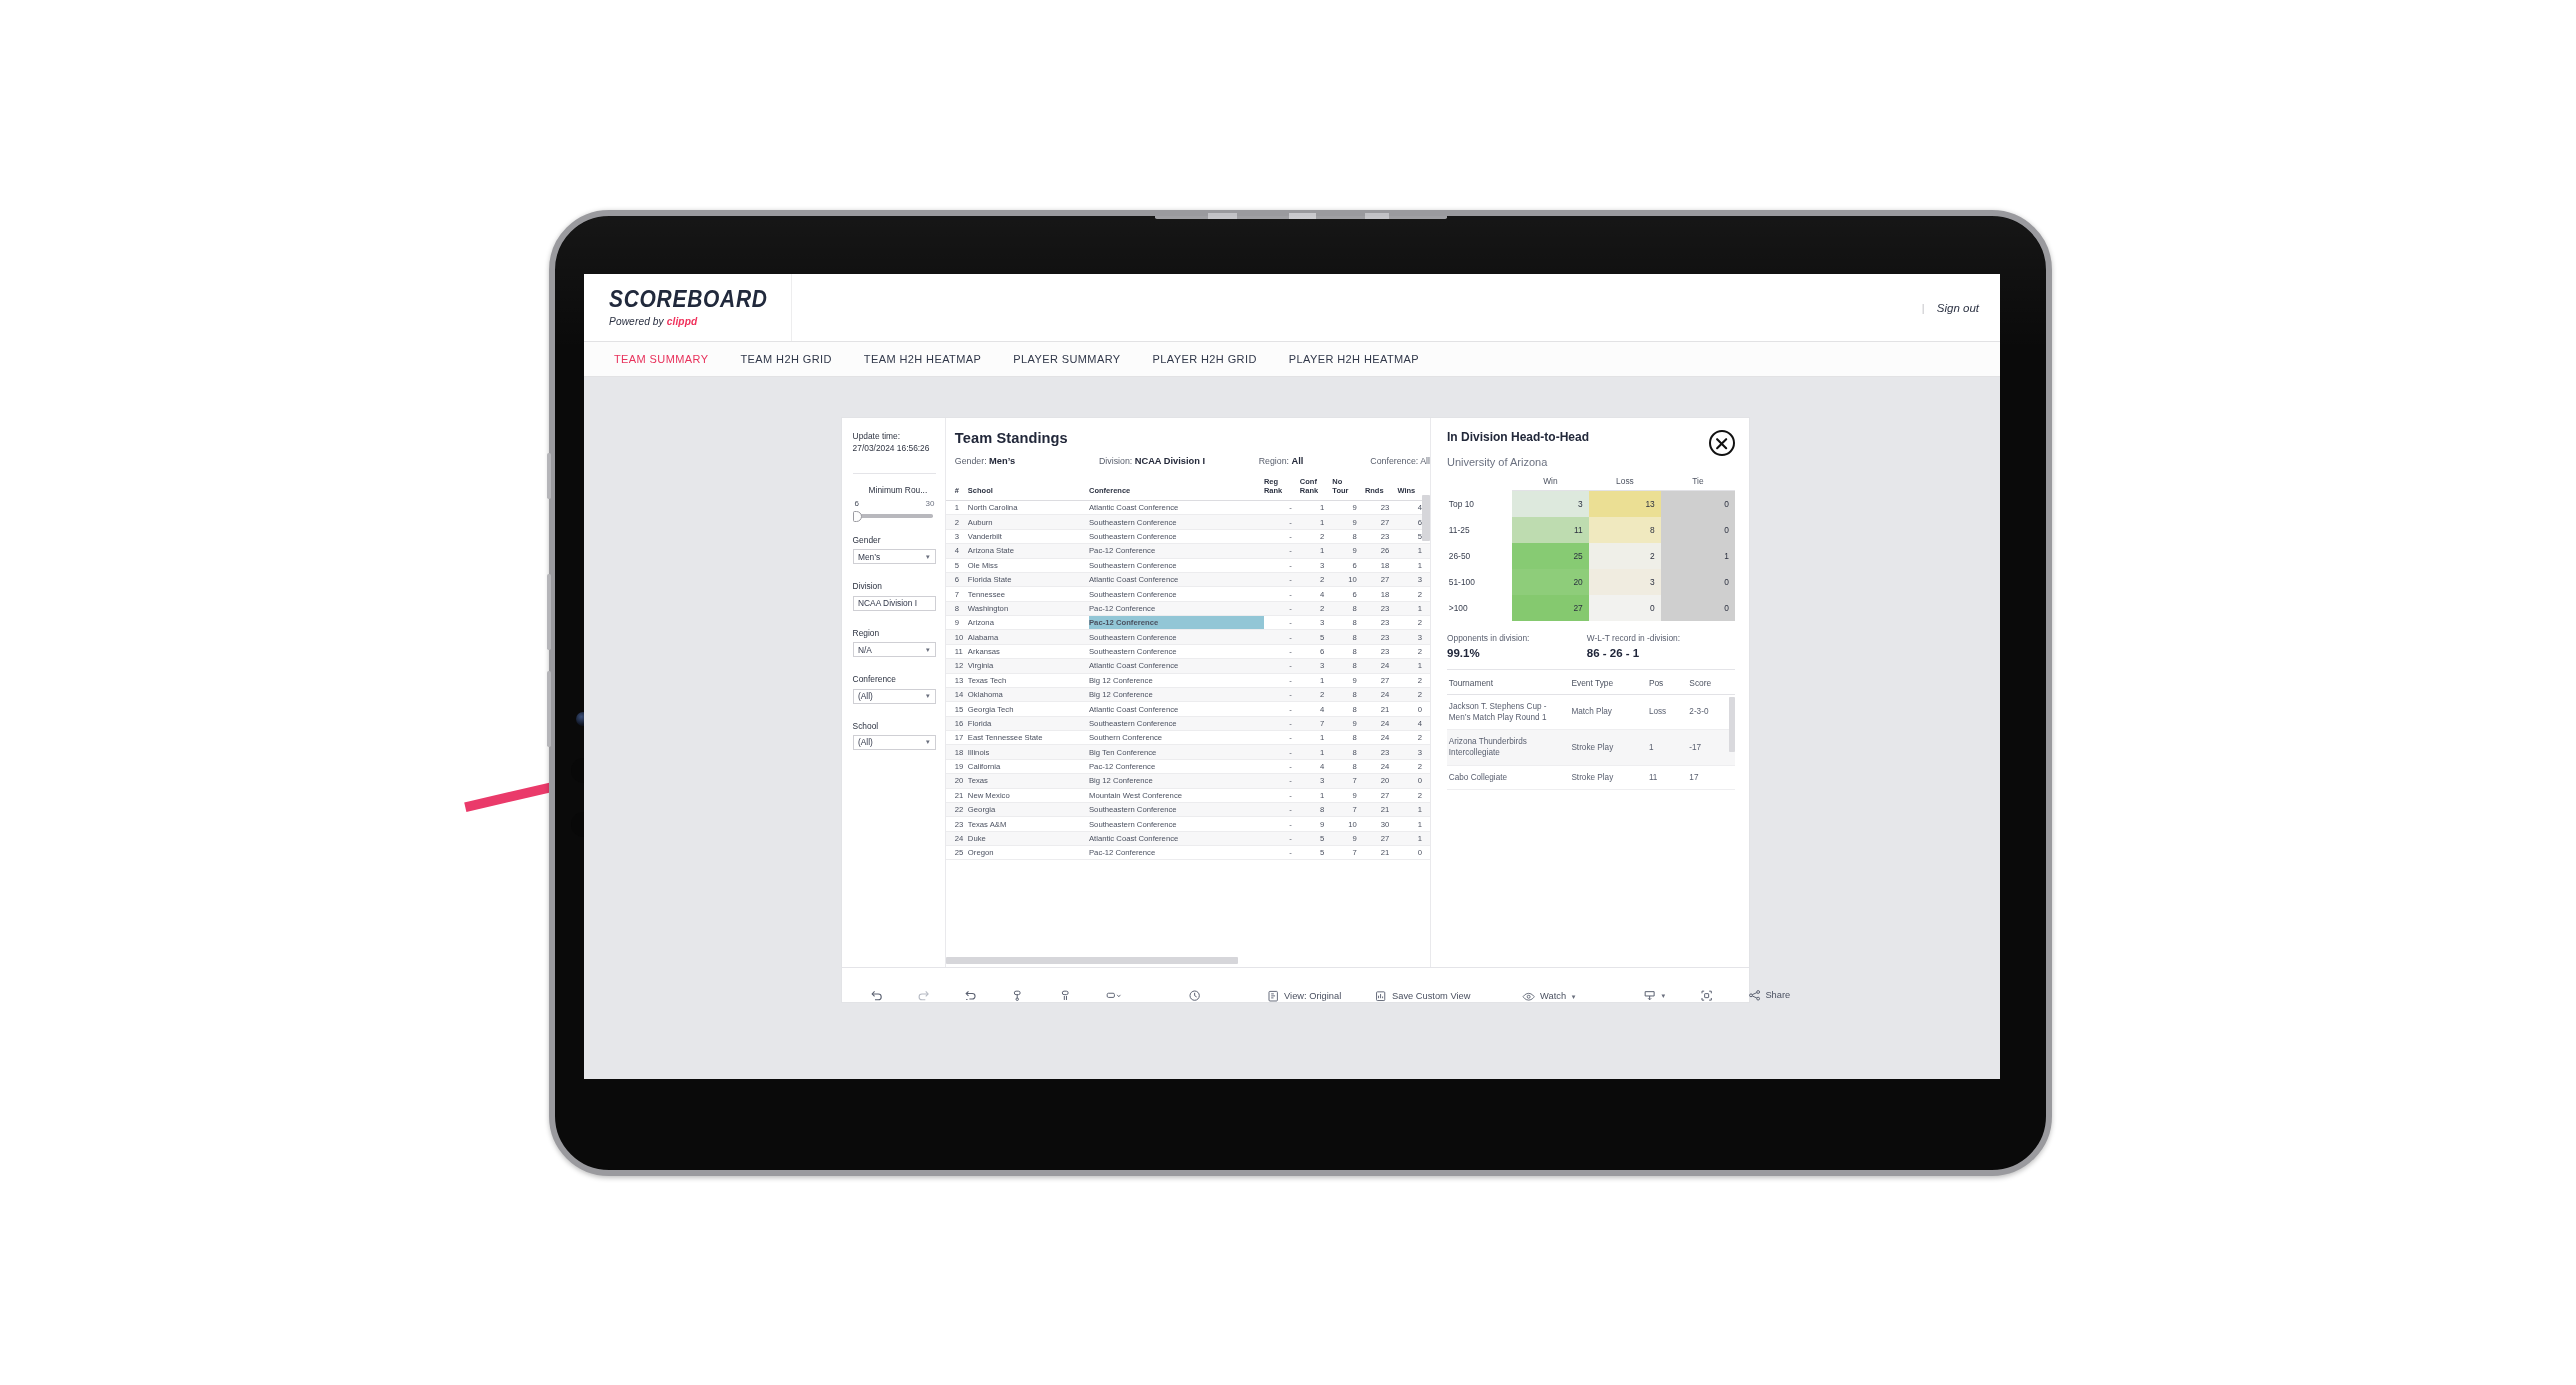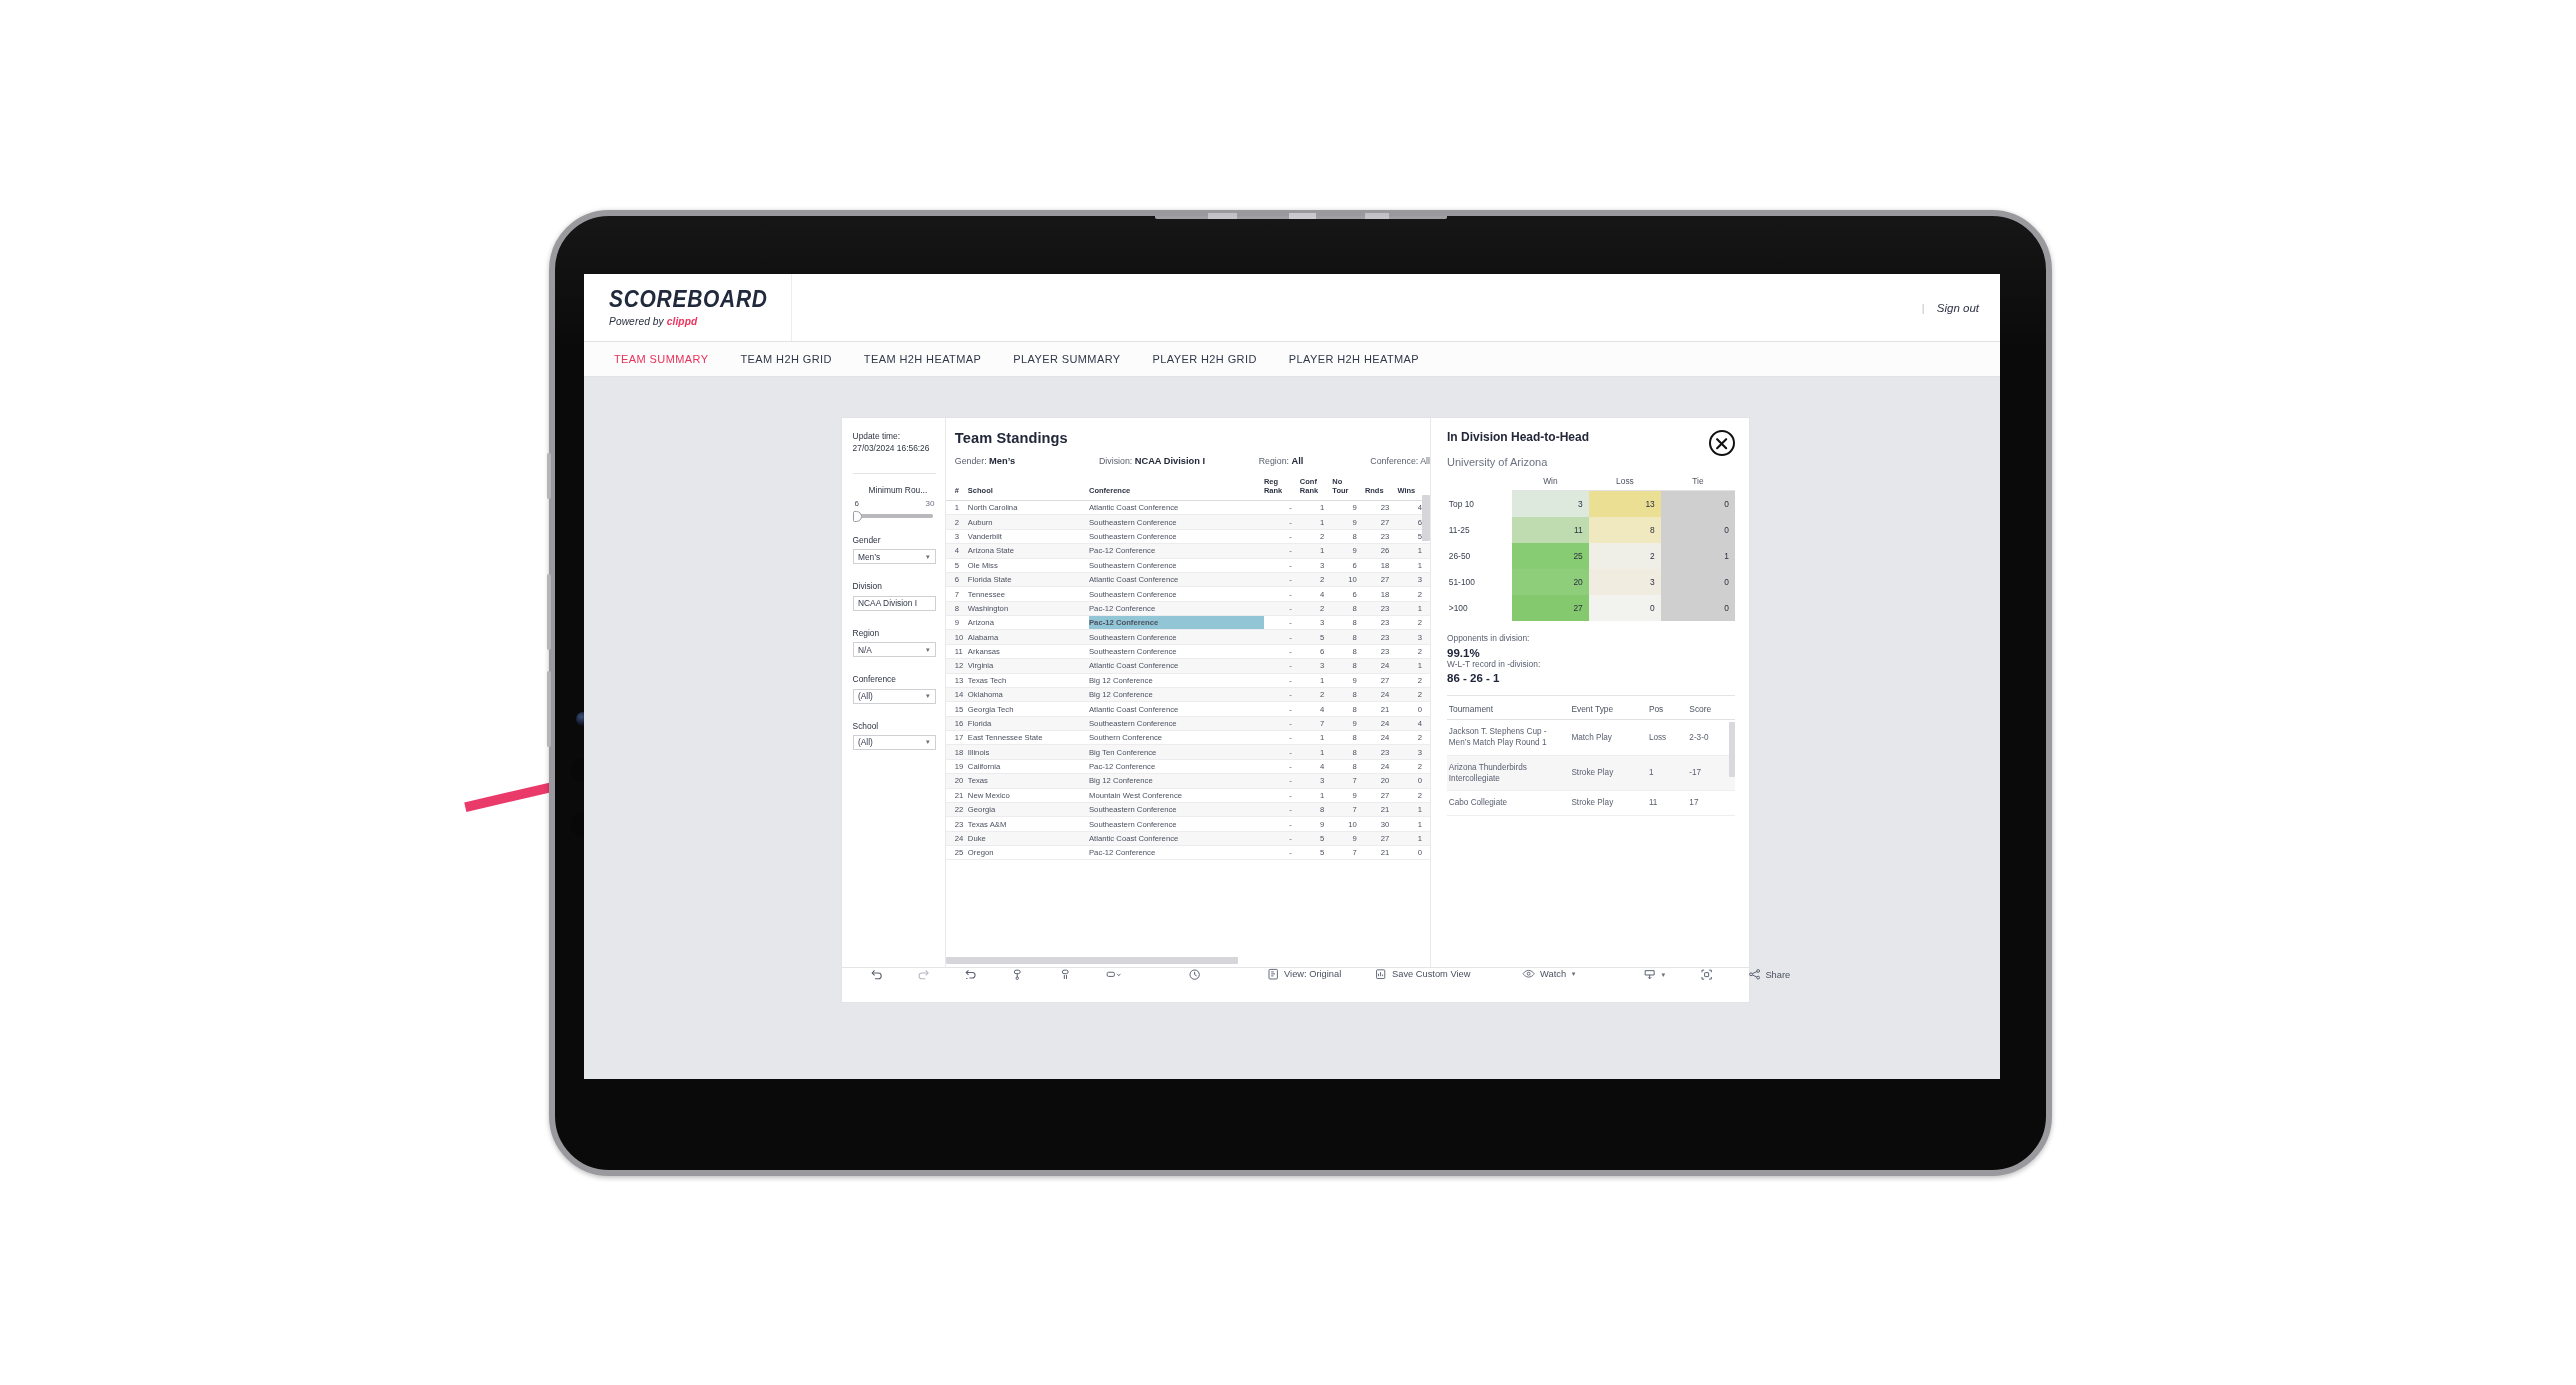--- a/index.html
+++ b/index.html
@@ -228,21 +228,21 @@
 
   table.h2h-tbl { border-collapse: collapse; width: 100%; table-layout: fixed; margin-top: 8px; }
   table.h2h-tbl th {
     font-size: 8.4px; font-weight: 400; color: #4e5462; text-align: center;
     padding-bottom: 3.5px; border-bottom: 0.9px solid #e2e2e6;
   }
   table.h2h-tbl th.bucket-h { border-bottom: none; }
   table.h2h-tbl td { font-size: 8.4px; padding: 8px 6.2px; text-align: right; color: #2c3140; }
   table.h2h-tbl td.bucket { text-align: left; color: #3a4050; background: #fff !important; padding-left: 1.8px; font-size: 8.4px; }
 
-  .h2h-stats { display: flex; margin-top: 12.4px; flex-direction: column; }
+  .h2h-stats { display: flex; margin-top: 12.4px; }
   .stat { }
   .stat .lbl { font-size: 8.4px; color: #5a6070; }
   .stat .val { font-size: 11.5px; font-weight: 700; color: #20263a; margin-top: 3.5px; }
   .s1 { width: 150px; } .s2 { width: 159px; }
 
   .tour-wrap { margin-top: 10.6px; position: relative; border-top: 0.9px solid #e4e4e8; padding-top: 3.5px; flex: 1; min-height: 0; }
   table.tour-tbl { border-collapse: collapse; width: 100%; table-layout: fixed; }
   table.tour-tbl th {
     font-size: 8.4px; font-weight: 400; color: #4e5462; text-align: left;
     padding: 4.4px 3.5px 5.3px 1.8px; border-bottom: 0.9px solid #e2e2e6;
@@ -258,21 +258,21 @@
   tr.tr-alt td { background: #f6f6f7; }
   .tour-scroll {
     position: absolute; right: 0; top: 26.5px; width: 6.2px; height: 55px;
     background: #d9d9dd; border-radius: 0.9px;
   }
 
   
   .toolbar {
     height: 35px; flex: 0 0 35px;
     border-top: 0.9px solid #e4e4e8;
-    display: flex; align-items: flex-start;
+    display: flex; align-items: flex-end;
     padding: 0 12.4px 0 19.5px;
     background: #fff;
     font-size: 9.3px; color: #4a5060;
     gap: 18px;
   }
   .tb-item { display: flex; align-items: center; gap: 4.4px; padding: 0 8px; cursor: pointer; white-space: nowrap; }
   .tb-sep { width: 0.9px; height: 14px; background: #dcdce0; margin: 0 7px; }
   .tb-spacer { flex: 1; }
   .tb-ico { display: inline-flex; align-items: center; justify-content: center; color: #5a6070; }
 </style>

